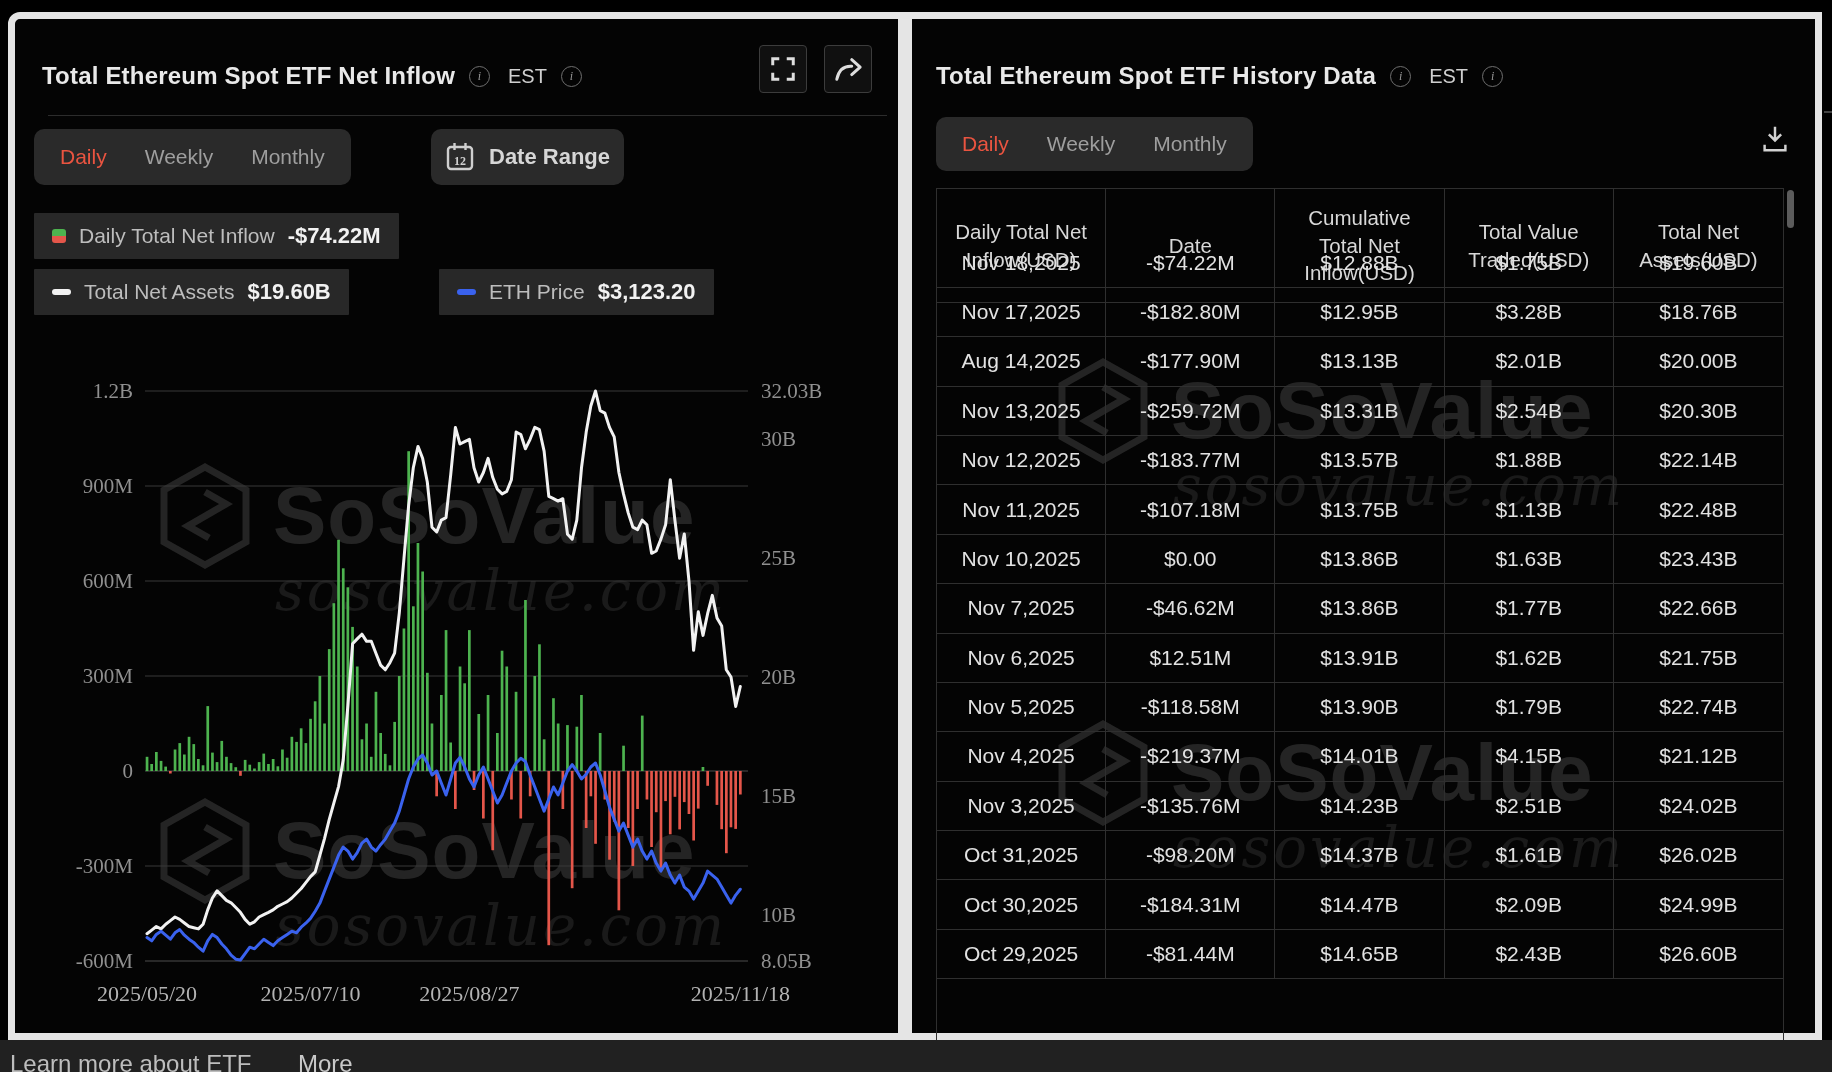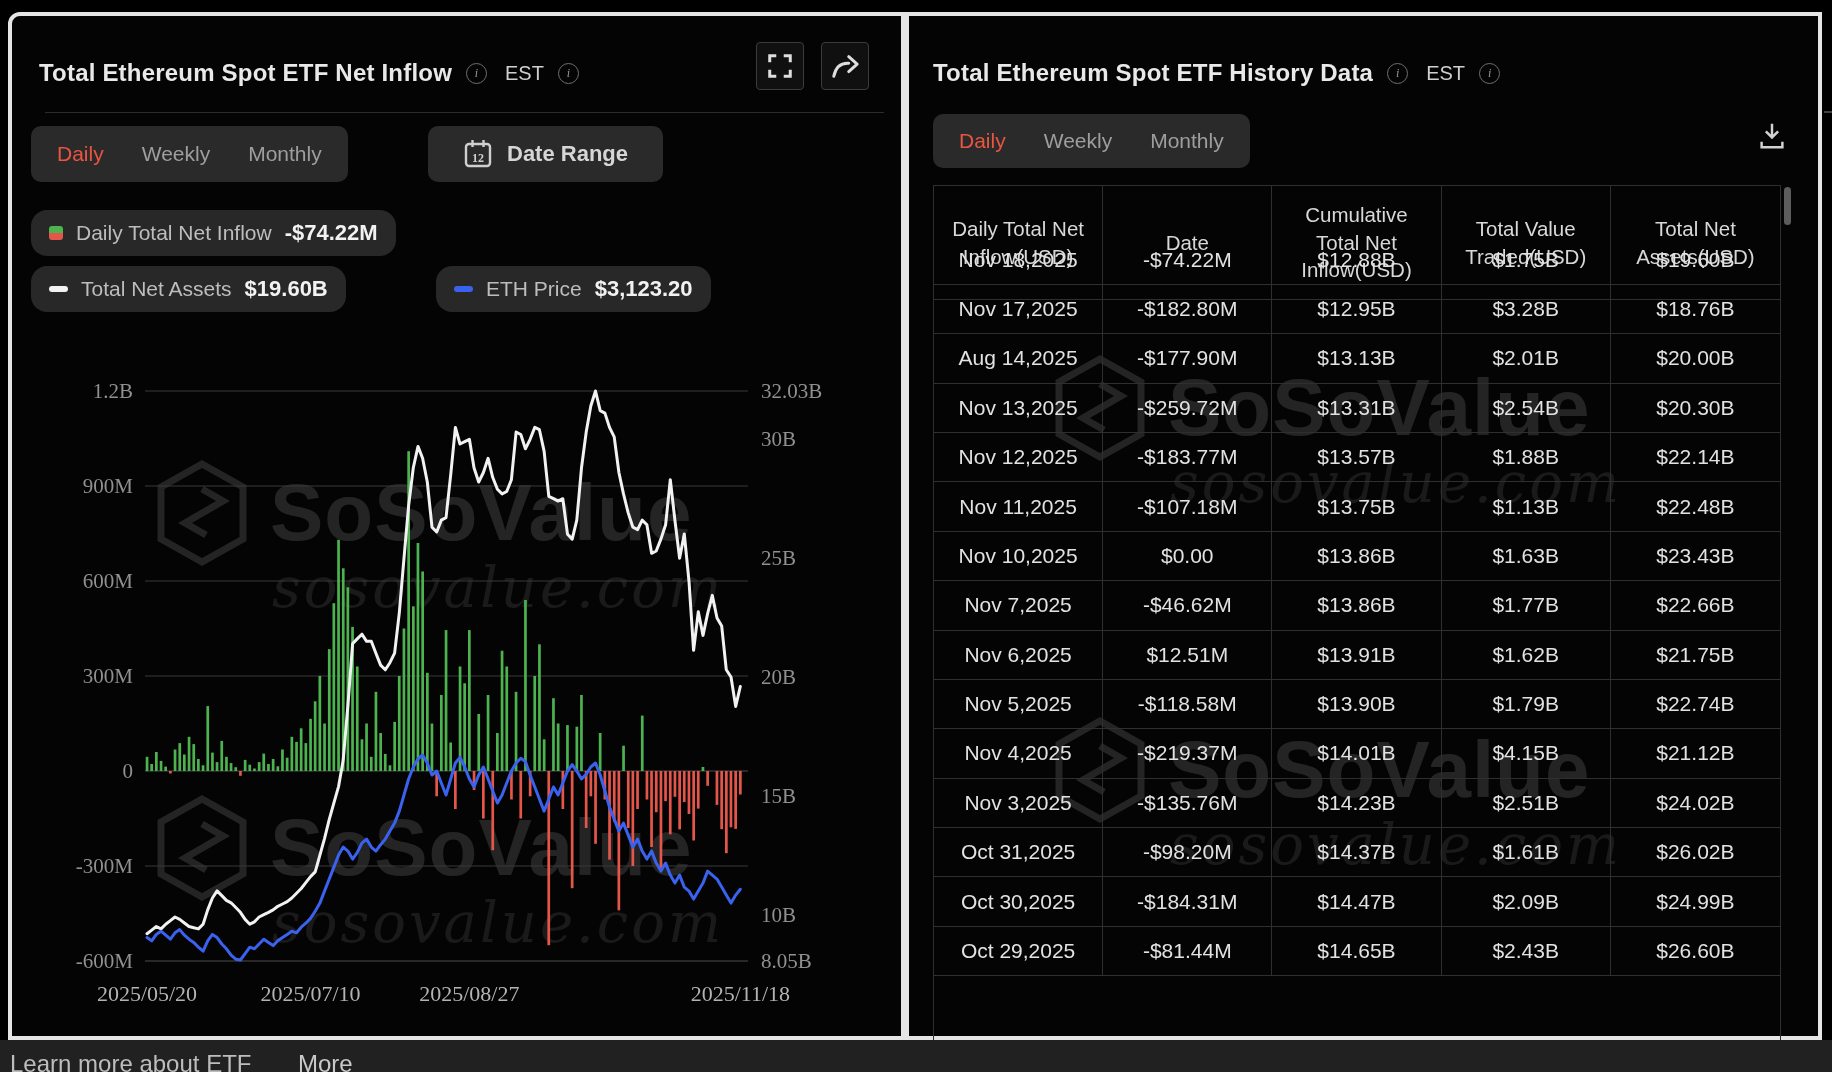--- a/index.html
+++ b/index.html
@@ -1,42 +1,42 @@
 <!DOCTYPE html>
 <html><head>
 <meta charset="utf-8">
 <style>
   html,body{margin:0;padding:0;background:#000;}
   body{width:1832px;height:1072px;position:relative;overflow:hidden;
        font-family:"Liberation Sans",sans-serif;color:#e6e6e6;}
-  .card{position:absolute;background:#040404;border:4px solid #e5e5e5;box-sizing:border-box;}
+  .card{position:absolute;background:#040404;border:7px solid #e5e5e5;box-sizing:border-box;}
   #left-card{left:8px;top:12px;width:897px;height:1028px;border-radius:12px 0 0 0;}
   #right-card{left:905px;top:12px;width:917px;height:1028px;}
 
   .title-row{position:absolute;display:flex;align-items:center;gap:14px;}
   .panel-title{font-size:24px;font-weight:bold;color:#e9e9e9;letter-spacing:.2px;}
   .est{font-size:20px;color:#cfcfcf;margin-left:4px;}
   .info-i{width:19px;height:19px;border:1.5px solid #6f6f6f;border-radius:50%;
           display:inline-flex;align-items:center;justify-content:center;
           color:#9a9a9a;font-size:12px;font-family:"Liberation Serif",serif;font-style:italic;}
   .hdr-sep{position:absolute;left:33px;top:96px;width:839px;height:1px;background:#2c2c2c;}
 
   .iconbtn{position:absolute;width:46px;height:46px;background:#101010;border:1px solid #3c3c3c;
            border-radius:4px;display:flex;align-items:center;justify-content:center;}
 
   .tabs{position:absolute;background:#2a2a2a;border-radius:10px;display:inline-flex;
         align-items:center;gap:38px;padding:0 26px;height:56px;}
   .tab{font-size:21px;color:#9e9e9e;cursor:pointer;}
   .tab.active{color:#ea5440;}
 
   .daterange{position:absolute;background:#2a2a2a;border-radius:10px;height:56px;
-             display:inline-flex;align-items:center;gap:14px;padding:0 35px;
+             display:inline-flex;align-items:center;gap:14px;padding:0 14px;
              font-size:22px;font-weight:bold;color:#d6d6d6;}
 
-  .chip{position:absolute;background:#282828;border-radius:16px;height:46px;
+  .chip{position:absolute;background:#282828;border-radius:1px;height:46px;
         display:inline-flex;align-items:center;gap:13px;padding:0 18px;font-size:21px;color:#bdbdbd;}
   .chip b{color:#f2f2f2;font-size:22px;}
   .mk-split{width:14px;height:14px;border-radius:3px;overflow:hidden;display:flex;flex-direction:column;}
   .mk-split i{flex:1;}
   .mk-dash{width:19px;height:6px;border-radius:3px;}
 
   svg text{font-family:"Liberation Serif",serif;}
   .yaxis{fill:#909090;font-size:21px;}
   .xaxis{fill:#b3b3b3;font-size:22px;}
 

